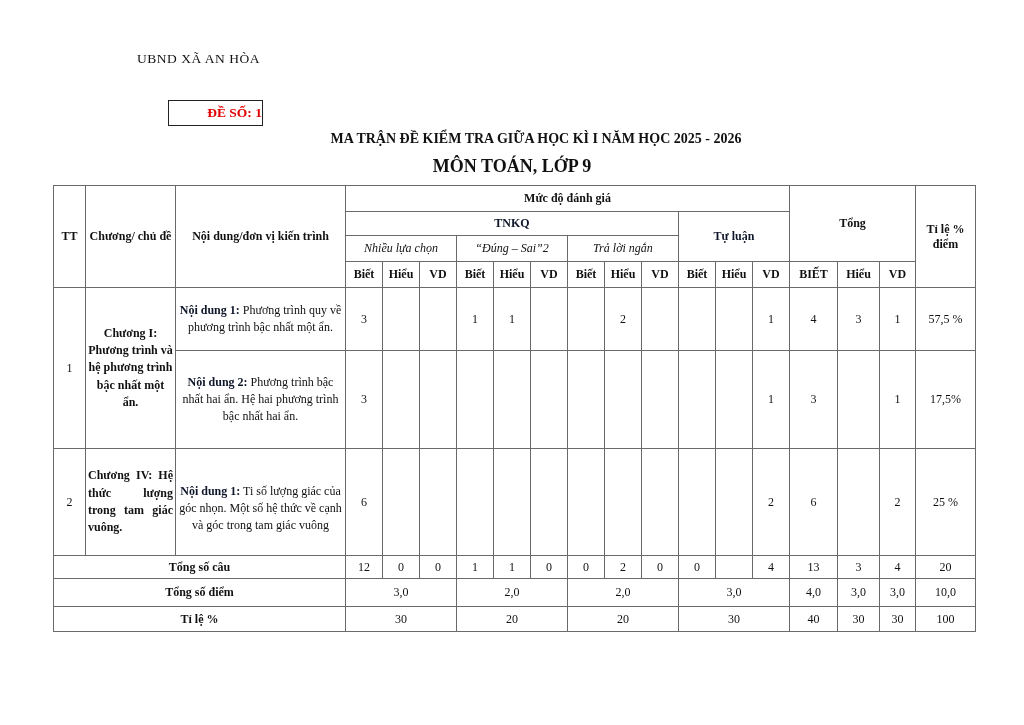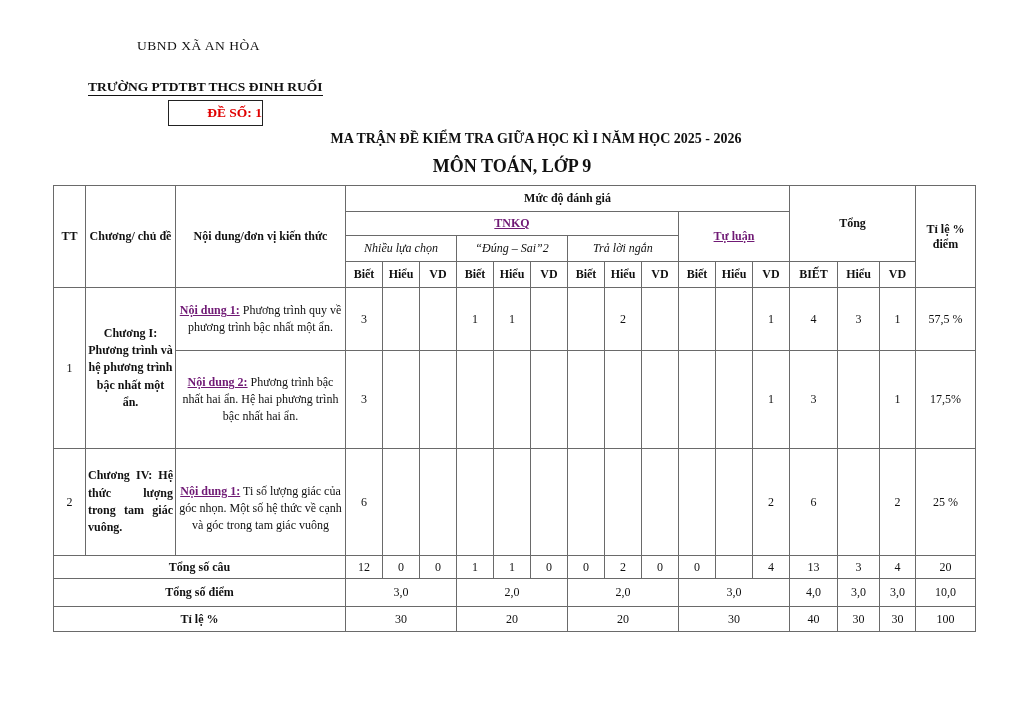--- a/index.html
+++ b/index.html
@@ -1,34 +1,34 @@
 <!DOCTYPE html>
 <html><head>
 <meta charset="utf-8">
 <style>
   * { margin:0; padding:0; box-sizing:border-box; }
   html,body { width:1024px; height:725px; background:#ffffff; font-family:"Liberation Serif", serif; color:#111; }
   .page { position:relative; width:1024px; height:725px; background:#fff; overflow:hidden; }
 
-  .org-line { position:absolute; left:137px; top:38px; font-size:13.5px; letter-spacing:0.5px; }
+  .org-line { position:absolute; left:137px; top:51px; font-size:13.5px; letter-spacing:0.5px; }
   .school-line { position:absolute; left:88px; top:79px; font-size:13.5px; font-weight:bold; }
   .school-line span { border-bottom:1.5px solid #111; padding-bottom:1px; }
   .exam-box { position:absolute; left:168px; top:100px; width:95px; height:26px; border:1.6px solid #222;
               display:flex; align-items:center; justify-content:flex-end; }
   .exam-box span { color:#e00000; font-weight:bold; font-size:13.5px; }
   .doc-title { position:absolute; left:0; top:131px; width:1024px; text-align:center; font-weight:bold; font-size:14px;margin-left:24px; }
   .doc-subtitle { position:absolute; left:0; top:156px; width:1024px; text-align:center; font-weight:bold; font-size:18px; }
 
   table.matrix { position:absolute; left:53px; top:185px; width:922px; border-collapse:collapse; table-layout:fixed; }
   table.matrix td, table.matrix th { border:1px solid #6a6a6a; font-size:12px; vertical-align:middle;
        text-align:center; padding:1px 2px; overflow:hidden; }
   table.matrix { border:1.5px solid #444; }
 
   th { font-weight:bold; }
-  .red { color:#701a75;text-decoration:underline; }
+  .red { color:#0f172a; }
   .italic { font-style:italic; font-weight:normal; font-size:12.5px; }
 
   tr.hr1 { height:26px; } tr.hr2 { height:24px; } tr.hr3 { height:26px; } tr.hr4 { height:26px; }
   tr.dr1 { height:63px; } tr.dr2 { height:98px; } tr.dr3 { height:107px; }
   tr.fr1 { height:23px; } tr.fr2 { height:28px;margin-top:36px; } tr.fr3 { height:25px; }
 
   td.num { vertical-align:top; padding-top:3px; font-size:12.5px; }
   td.pct { vertical-align:top; padding-top:3px; font-size:12px; }
   td.chapter { font-weight:bold; font-size:12.5px; vertical-align:top; padding:4px 4px; line-height:1.45; }
   td.chapter.center { text-align:center; }
@@ -37,21 +37,20 @@
   td.content .red { font-weight:bold; }
   td.flabel { text-align:right; font-weight:bold; padding-right:6px; font-size:12.5px; }
   td.fnum { font-size:12.5px; }
 </style>
 </head>
 <body>
 
 <div class="page">
 
   <div class="org-line">UBND XÃ AN HÒA</div>
-  <div class="school-line"><span>TRƯỜNG PTDTBT THCS ĐINH RUỐI</span></div>
   <div class="exam-box">
       <span>ĐỀ SỐ: 1</span>
     </div>
   <div class="doc-title">MA TRẬN ĐỀ KIỂM TRA GIỮA HỌC KÌ I NĂM HỌC 2025 - 2026</div>
   <div class="doc-subtitle">MÔN TOÁN, LỚP 9</div>
 
   <table class="matrix">
     <colgroup>
       <col style="width:32px">
         <col style="width:90px">
@@ -71,21 +70,21 @@
       <col style="width:48px">
         <col style="width:42px">
         <col style="width:36px">
       <col style="width:60px">
     </colgroup>
 
     <tbody>
         <tr class="hr1">
       <th rowspan="4">TT</th>
       <th rowspan="4">Chương/ chủ đề</th>
-      <th rowspan="4">Nội dung/đơn vị kiến thức</th>
+      <th rowspan="4">Nội dung/đơn vị kiến trình</th>
       <th colspan="12">Mức độ đánh giá</th>
       <th colspan="3" rowspan="3">Tổng</th>
       <th rowspan="4">Tỉ lệ % điểm</th>
     </tr>
 
     <tr class="hr2">
       <th colspan="9" class="red">TNKQ</th>
       <th colspan="3" rowspan="2" class="red">Tự luận</th>
     </tr>
 

